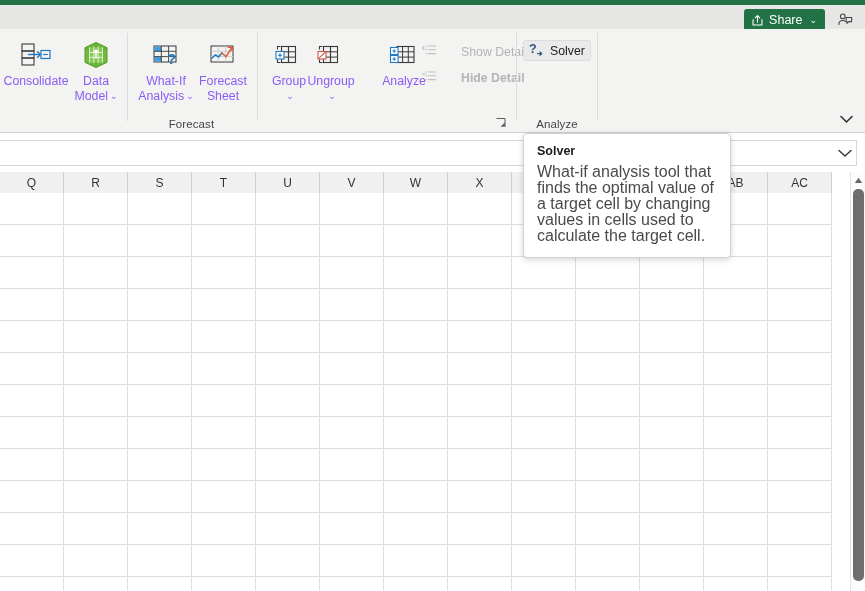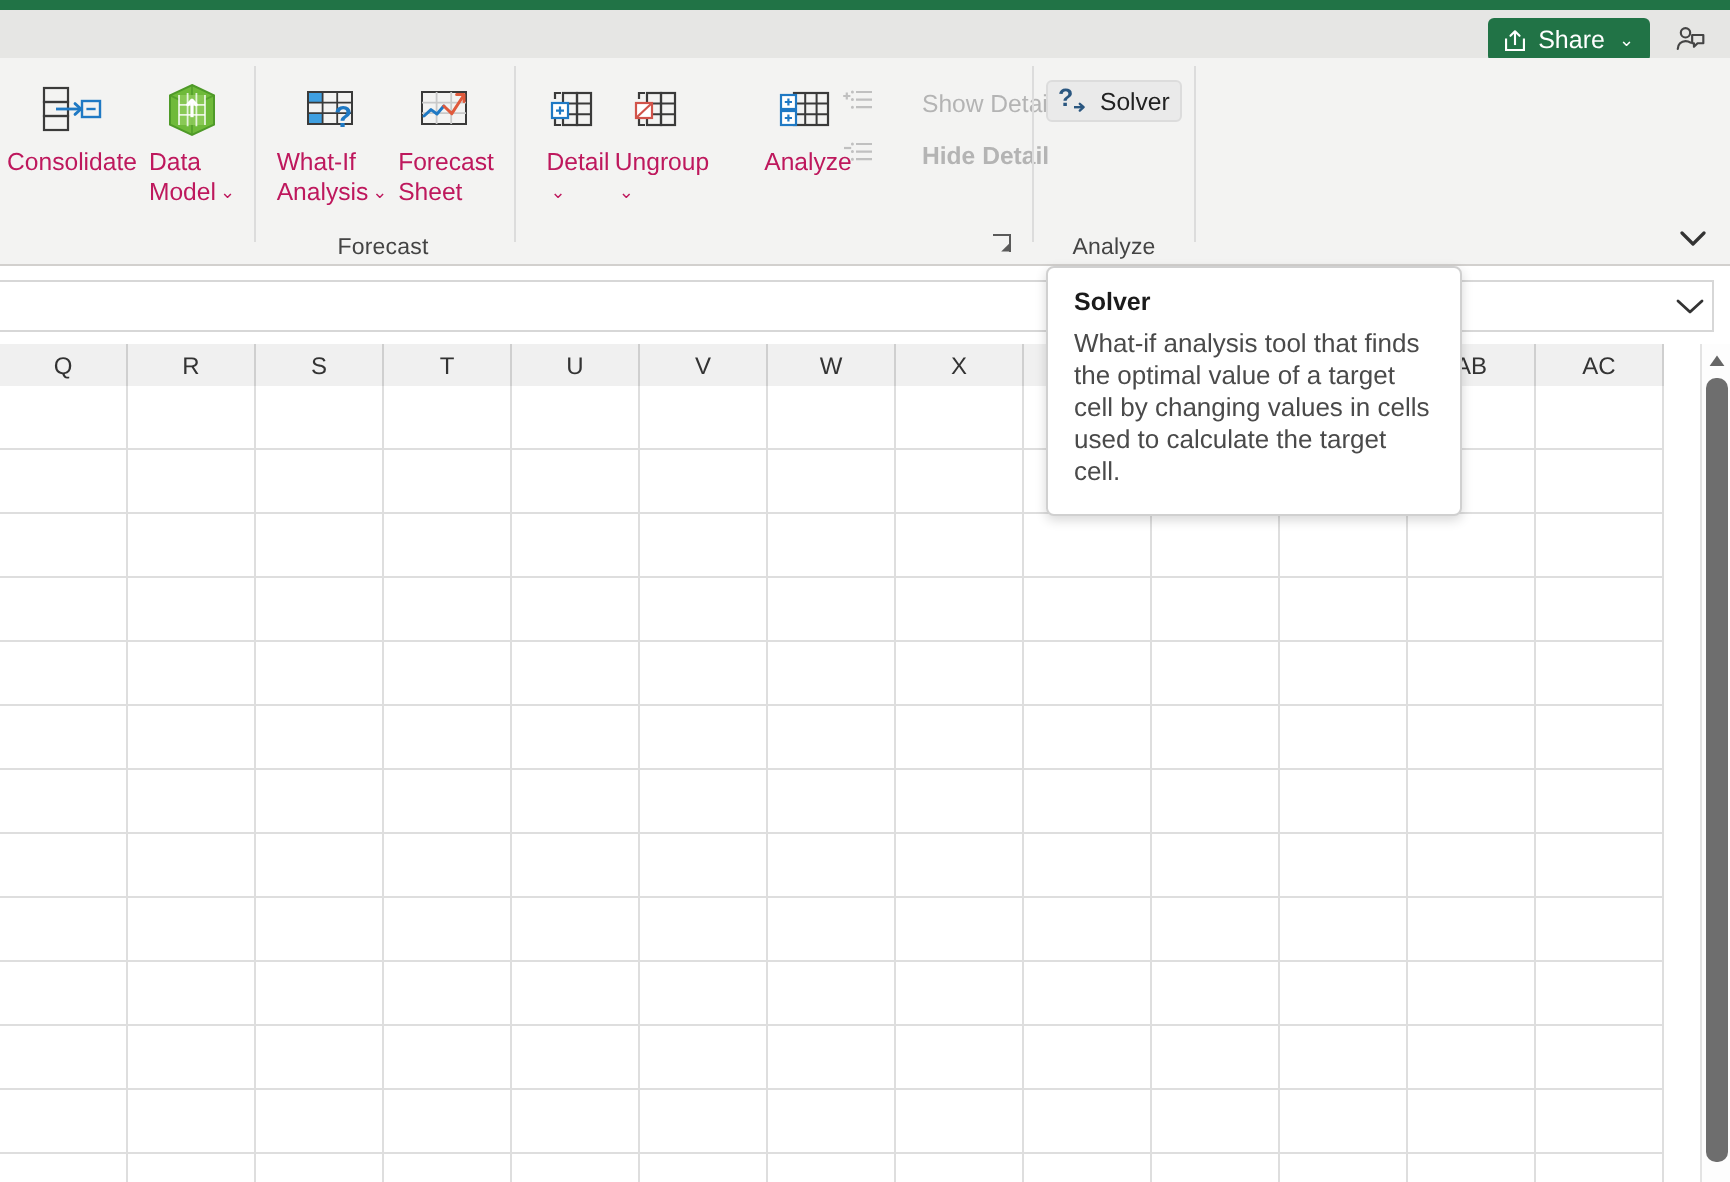--- a/index.html
+++ b/index.html
@@ -63,21 +63,21 @@
 
   
   .bigbtn {
     position: absolute; top: 4px;
     display: flex; flex-direction: column; align-items: center;
     padding-top: 5px;
     cursor: default; border-radius: 3px;
   }
   .bigbtn .ico { height: 34px; display: flex; align-items: center; justify-content: center; }
   .bigbtn .lbl {
-    font-size: 12.3px; color: #be185d; line-height: 15px;
+    font-size: 12.3px; color: #8b5cf6; text-align: center; line-height: 15px;
     margin-top: 2px; white-space: nowrap;
   }
   .bigbtn .lbl .chev { font-size: 9px; vertical-align: 1px; margin-left: 2px; }
 
   
   .smallbtn {
     position: absolute; display: flex; align-items: center; gap: 5px;
     height: 21px; padding: 0 5px; border-radius: 3px; cursor: default;
     font-size: 12.3px; color: #222; white-space: nowrap;
   }
@@ -152,21 +152,21 @@
     border: 1px solid #d0d0d0; border-radius: 4px;
     box-shadow: 0 2px 6px rgba(0,0,0,.16);
     padding: 10px 13px 13px 13px;
     z-index: 50;
   }
   .tooltip-title {
     font-size: 12.5px; font-weight: bold; color: #1b1b1b;
     margin-bottom: 6px;
   }
   .tooltip-body {
-    font-size: 13px; color: #4a4a4a; line-height: 16px;
+    font-size: 16px; color: #4a4a4a; line-height: 16px;
   }
 </style>
 </head>
 <body>
 
 <div id="app">
 
   <div class="top-strip"></div>
 
   <div class="titlebar">
@@ -277,21 +277,21 @@
               <path d="M7.5 6.5h-3v3M7.5 22.5h-3v-3" fill="none" stroke="#3a3a3a" stroke-width="1.1"></path>
               <rect x="8.5" y="6.5" width="7" height="16" fill="none" stroke="#3a3a3a" stroke-width="1.1"></rect>
               <path d="M8.5 11.8h7M8.5 17.1h7" stroke="#3a3a3a" stroke-width="1"></path>
               <rect x="15.5" y="6.5" width="7" height="16" fill="none" stroke="#3a3a3a" stroke-width="1.1"></rect>
               <path d="M15.5 11.8h7M15.5 17.1h7" stroke="#3a3a3a" stroke-width="1"></path>
               <rect x="3" y="11.5" width="8" height="7.5" fill="#ffffff" stroke="#1f79c4" stroke-width="1.1"></rect>
               <path d="M7 13.3v4M5 15.3h4" stroke="#1f79c4" stroke-width="1.1"></path>
             </svg>
           </span>
           <span class="lbl">
-            <span>Detail</span><br>
+            <span>Group</span><br>
             <span class="chev">⌄</span>
           </span>
         </div>
 
         <div class="bigbtn" style="left:42px; width:62px;">
           <span class="ico">
             <svg width="32" height="30" viewBox="0 0 32 30">
               <path d="M7.5 6.5h-3v3M7.5 22.5h-3v-3" fill="none" stroke="#3a3a3a" stroke-width="1.1"></path>
               <rect x="8.5" y="6.5" width="7" height="16" fill="none" stroke="#3a3a3a" stroke-width="1.1"></rect>
               <path d="M8.5 11.8h7M8.5 17.1h7" stroke="#3a3a3a" stroke-width="1"></path>

